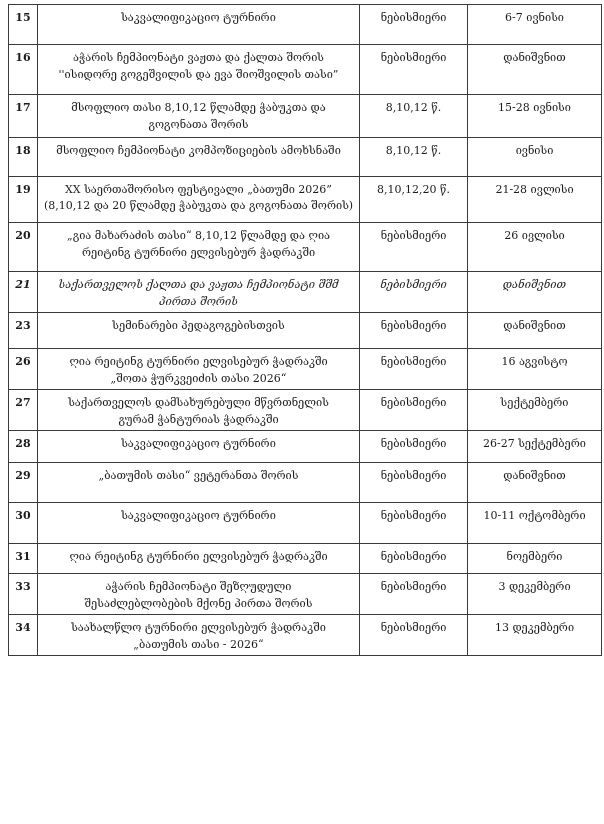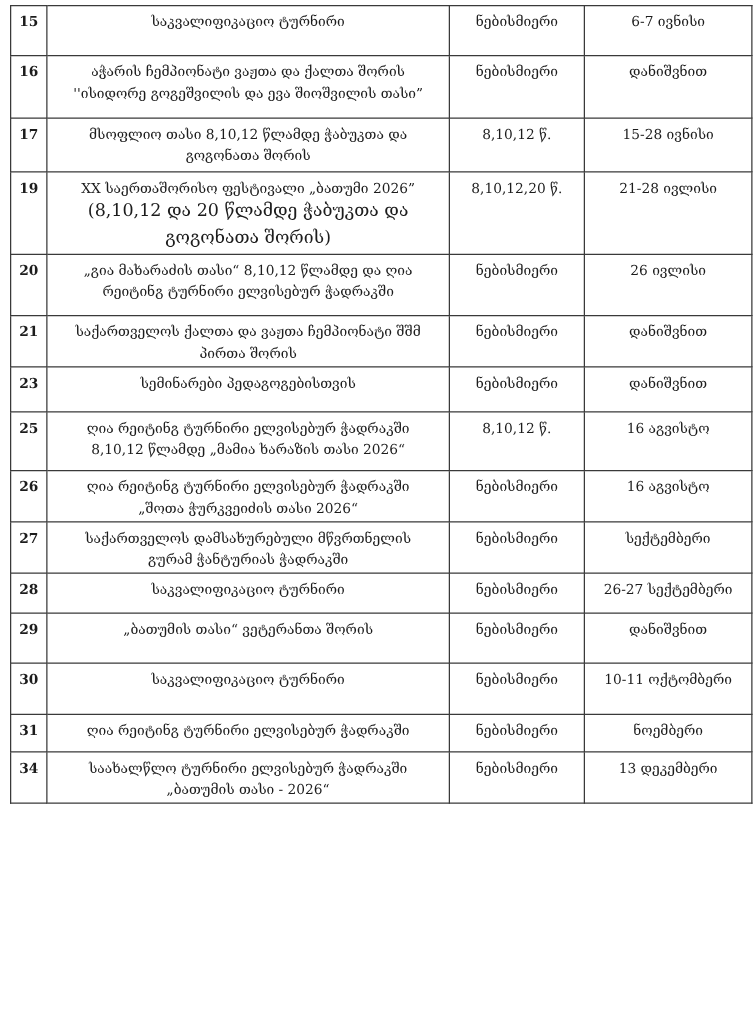--- a/index.html
+++ b/index.html
@@ -22,21 +22,21 @@
     font-size:11px;
     line-height:1.55;
     text-align:center;
     overflow:hidden;
   }
   td.c-num{width:22px;font-weight:bold;font-size:11.5px;text-align:center;padding-left:2px;padding-right:2px;}
   td.c-name{width:315px;}
   td.c-cat{width:101px;}
   td.c-date{width:127px;}
   .name-line{display:block;}
-  .small-line{display:block;font-size:14px;line-height:1.5;}
+  .small-line{display:block;font-size:11px;line-height:1.5;}
 </style>
 </head>
 <body>
 
 <div class="page">
   <table class="schedule">
     <tbody id="schedule-body">
         <tr style="height: 40px;">
           <td class="c-num">15</td>
           <td class="c-name">
@@ -56,63 +56,62 @@
         </tr>
         <tr style="height: 43px;">
           <td class="c-num">17</td>
           <td class="c-name">
             <span class="name-line">მსოფლიო თასი 8,10,12 წლამდე ჭაბუკთა და</span>
             <span class="name-line">გოგონათა შორის</span>
           </td>
           <td class="c-cat">8,10,12 წ.</td>
           <td class="c-date">15-28 ივნისი</td>
         </tr>
+        <tr style="height: 39px;">
+          <td class="c-num">18</td>
+          <td class="c-name">
+            <span class="name-line">მსოფლიო ჩემპიონატი კომპოზიციების ამოხსნაში</span>
+          </td>
+          <td class="c-cat">8,10,12 წ.</td>
+          <td class="c-date">ივნისი</td>
+        </tr>
         <tr style="height: 46px;">
           <td class="c-num">19</td>
           <td class="c-name">
             <span class="name-line">XX საერთაშორისო  ფესტივალი „ბათუმი 2026”</span>
             <span class="small-line">(8,10,12 და 20 წლამდე ჭაბუკთა და გოგონათა შორის)</span>
           </td>
           <td class="c-cat">8,10,12,20 წ.</td>
           <td class="c-date">21-28 ივლისი</td>
         </tr>
         <tr style="height: 49px; padding-left: 40px;">
           <td class="c-num">20</td>
           <td class="c-name">
             <span class="name-line">„გია მახარაძის თასი“ 8,10,12 წლამდე და ღია</span>
             <span class="name-line">რეიტინგ ტურნირი ელვისებურ ჭადრაკში</span>
           </td>
           <td class="c-cat">ნებისმიერი</td>
           <td class="c-date">26 ივლისი</td>
         </tr>
-        <tr style="height: 38px;">
+        <tr style="height: 38px; font-style: italic;">
           <td class="c-num">21</td>
           <td class="c-name">
             <span class="name-line">საქართველოს ქალთა და ვაჟთა ჩემპიონატი შშმ</span>
             <span class="name-line">პირთა შორის</span>
           </td>
           <td class="c-cat">ნებისმიერი</td>
           <td class="c-date">დანიშვნით</td>
         </tr>
         <tr style="height: 36px;">
           <td class="c-num">23</td>
           <td class="c-name">
             <span class="name-line">სემინარები პედაგოგებისთვის</span>
           </td>
           <td class="c-cat">ნებისმიერი</td>
           <td class="c-date">დანიშვნით</td>
-        </tr>
-        <tr style="height: 47px;">
-          <td class="c-num">25</td>
-          <td class="c-name">
-            <span class="name-line">ღია რეიტინგ ტურნირი ელვისებურ ჭადრაკში</span>
-            <span class="name-line">8,10,12 წლამდე „მამია ხარაზის თასი 2026“</span>
-          </td>
-          <td class="c-cat">8,10,12 წ.</td>
-          <td class="c-date">16 აგვისტო</td>
         </tr>
         <tr style="height: 37px;">
           <td class="c-num">26</td>
           <td class="c-name">
             <span class="name-line">ღია რეიტინგ ტურნირი ელვისებურ ჭადრაკში</span>
             <span class="name-line">„შოთა ჭურკვეიძის თასი 2026“</span>
           </td>
           <td class="c-cat">ნებისმიერი</td>
           <td class="c-date">16 აგვისტო</td>
         </tr>
@@ -150,20 +149,29 @@
           <td class="c-date">10-11 ოქტომბერი</td>
         </tr>
         <tr style="height: 30px;">
           <td class="c-num">31</td>
           <td class="c-name">
             <span class="name-line">ღია რეიტინგ ტურნირი ელვისებურ ჭადრაკში</span>
           </td>
           <td class="c-cat">ნებისმიერი</td>
           <td class="c-date">ნოემბერი</td>
         </tr>
+        <tr style="height: 37px;">
+          <td class="c-num">33</td>
+          <td class="c-name">
+            <span class="name-line">აჭარის ჩემპიონატი შეზღუდული</span>
+            <span class="name-line">შესაძლებლობების მქონე პირთა შორის</span>
+          </td>
+          <td class="c-cat">ნებისმიერი</td>
+          <td class="c-date">3 დეკემბერი</td>
+        </tr>
         <tr style="height: 39px;">
           <td class="c-num">34</td>
           <td class="c-name">
             <span class="name-line">საახალწლო ტურნირი ელვისებურ ჭადრაკში</span>
             <span class="name-line">„ბათუმის თასი - 2026“</span>
           </td>
           <td class="c-cat">ნებისმიერი</td>
           <td class="c-date">13 დეკემბერი</td>
         </tr>
       </tbody>

